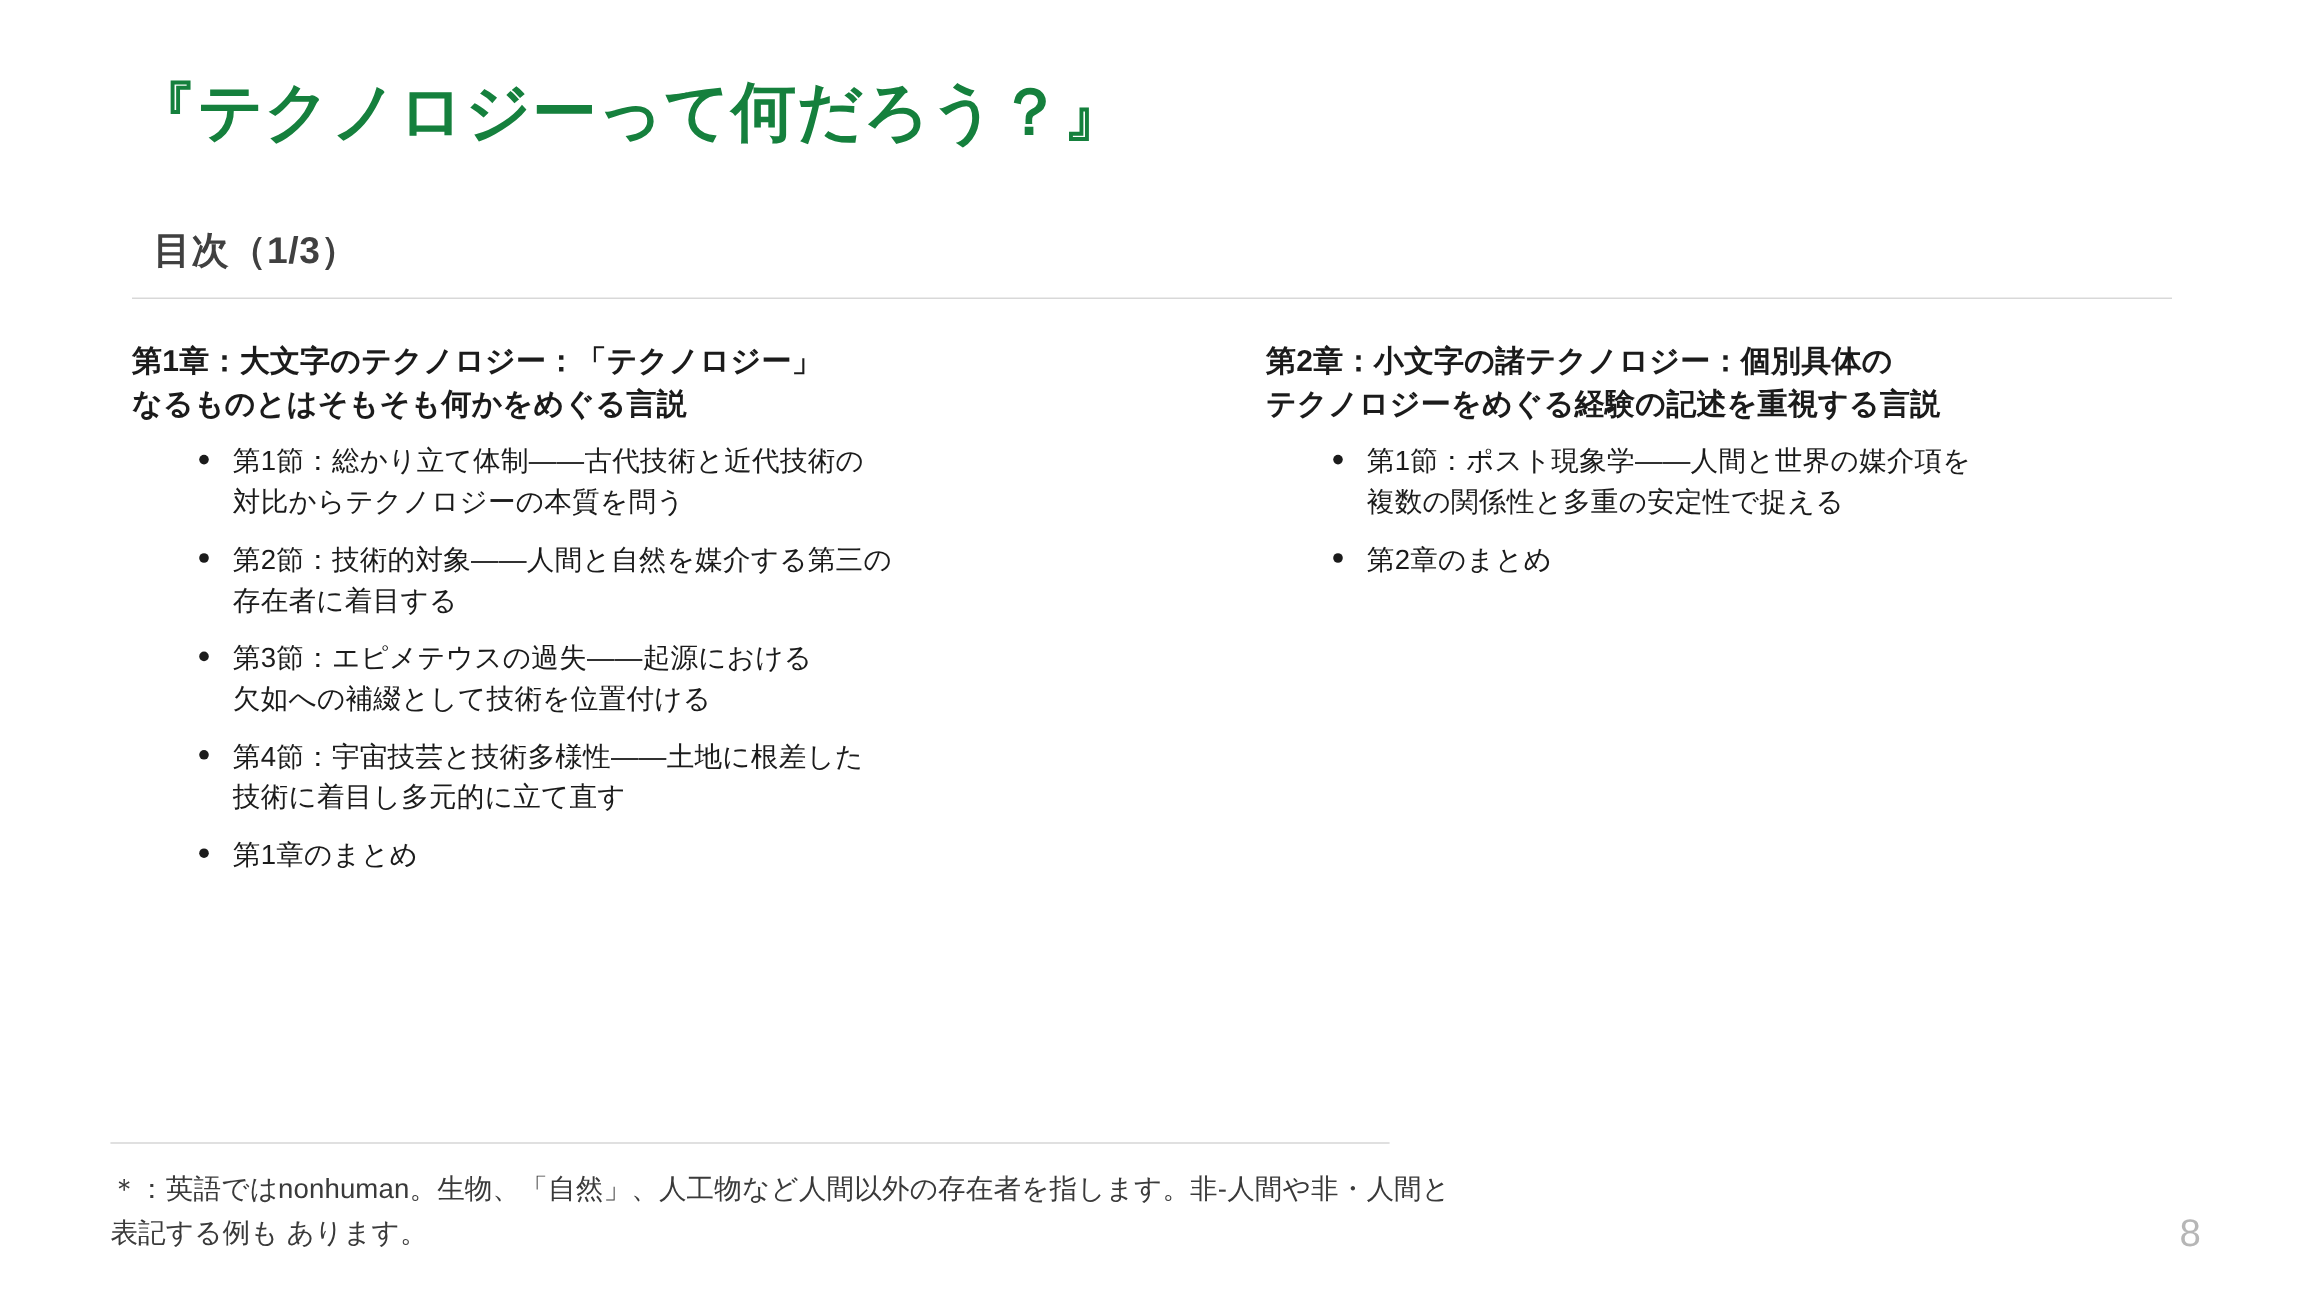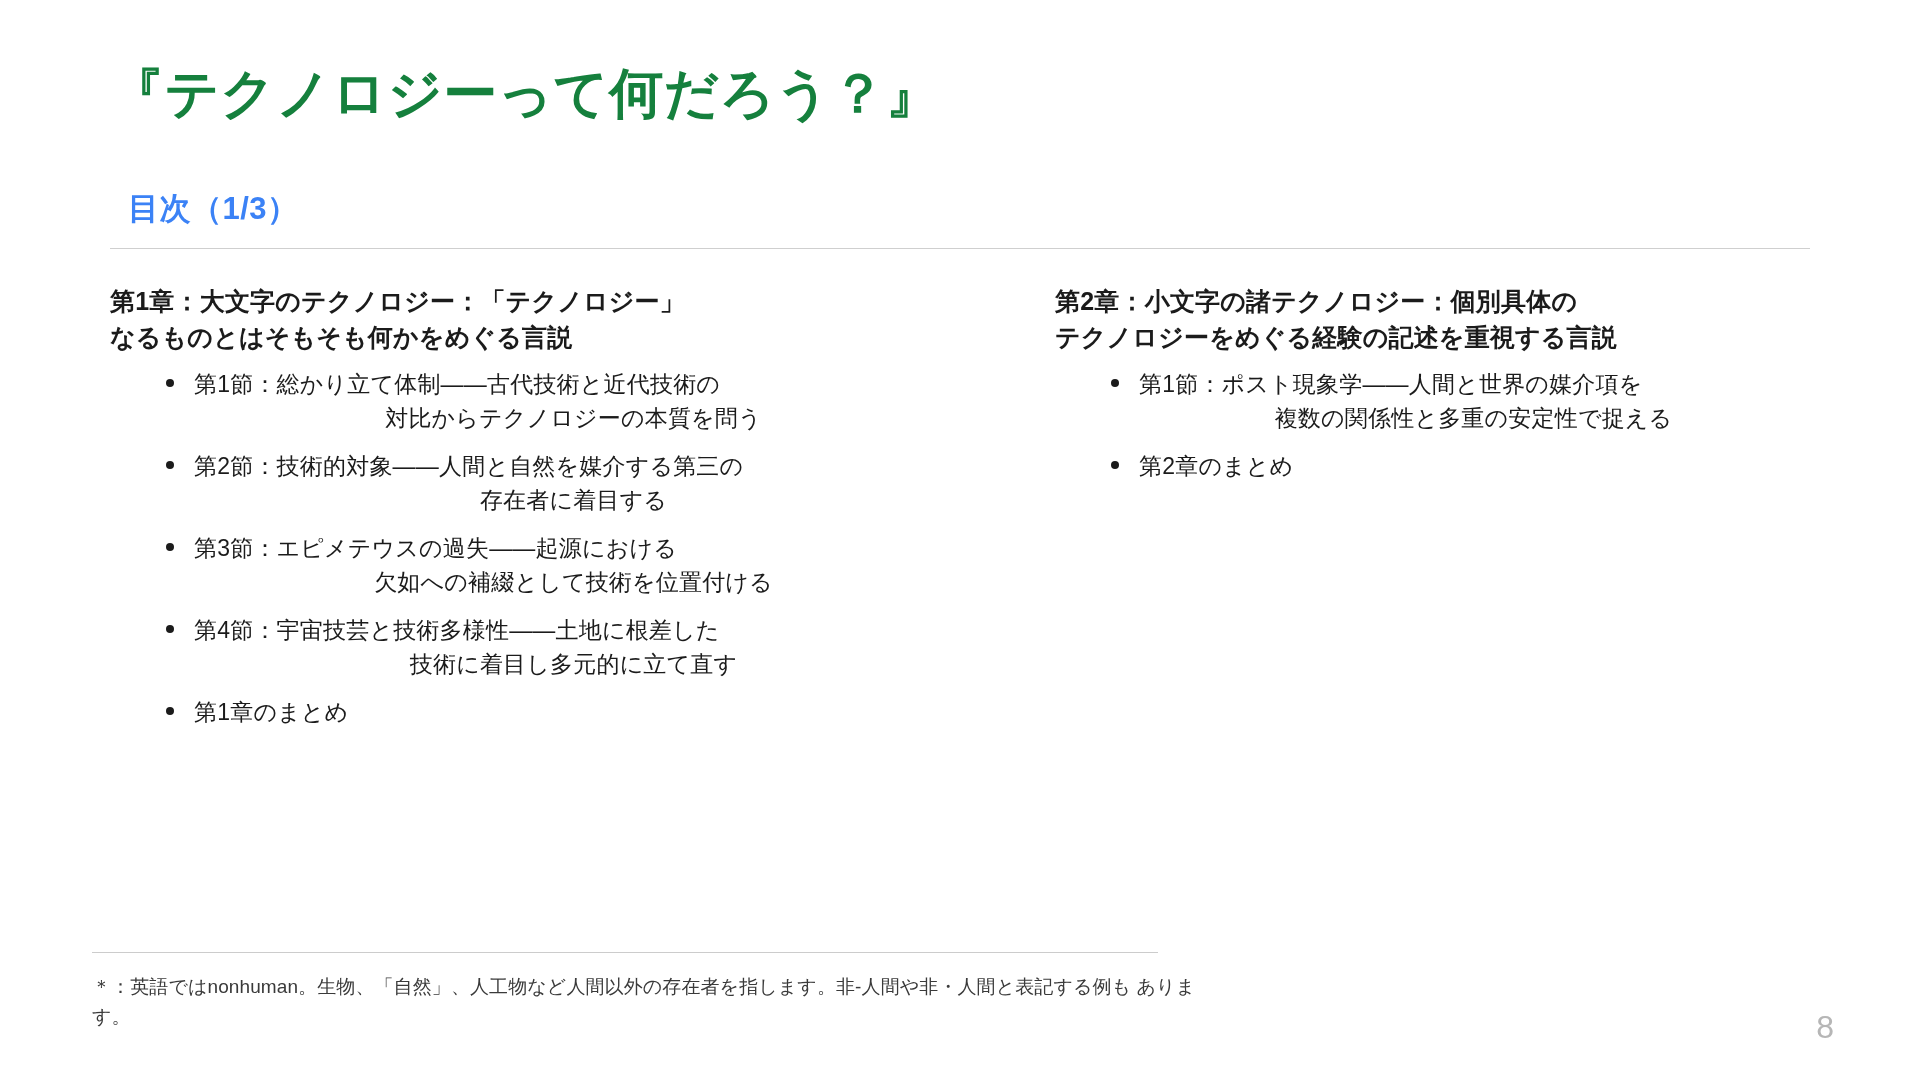--- a/index.html
+++ b/index.html
@@ -30,21 +30,21 @@
     color: #15803d;
     letter-spacing: 0.5px;
     white-space: nowrap;
   }
   .slide-subtitle {
     position: absolute;
     left: 128px;
     top: 188px;
     font-size: 31px;
     font-weight: bold;
-    color: #3b82f6;
+    color: #404040;
     letter-spacing: 0.5px;
     white-space: nowrap;
   }
   .header-rule {
     position: absolute;
     left: 110px;
     top: 248px;
     width: 1700px;
     height: 1px;
     background: #cfcfcf;
@@ -90,36 +90,35 @@
     position: absolute;
     left: 4px;
     top: 0.52em;
     width: 8px;
     height: 8px;
     border-radius: 50%;
     background: #1b1b1b;
   }
   ul.section-list li .line2 {
     display: block;
-    text-align: center;
   }
   .footnote-rule {
     position: absolute;
     left: 92px;
     top: 952px;
     width: 1066px;
     height: 1px;
     background: #cccccc;
   }
   .footnote {
     position: absolute;
     left: 92px;
     top: 972px;
     width: 1120px;
-    font-size: 19px;
+    font-size: 23px;
     line-height: 1.6;
     color: #3a3a3a;
     letter-spacing: 0.1px;
   }
   .page-number {
     position: absolute;
     right: 86px;
     bottom: 34px;
     font-size: 32px;
     color: #b6b6b6;

